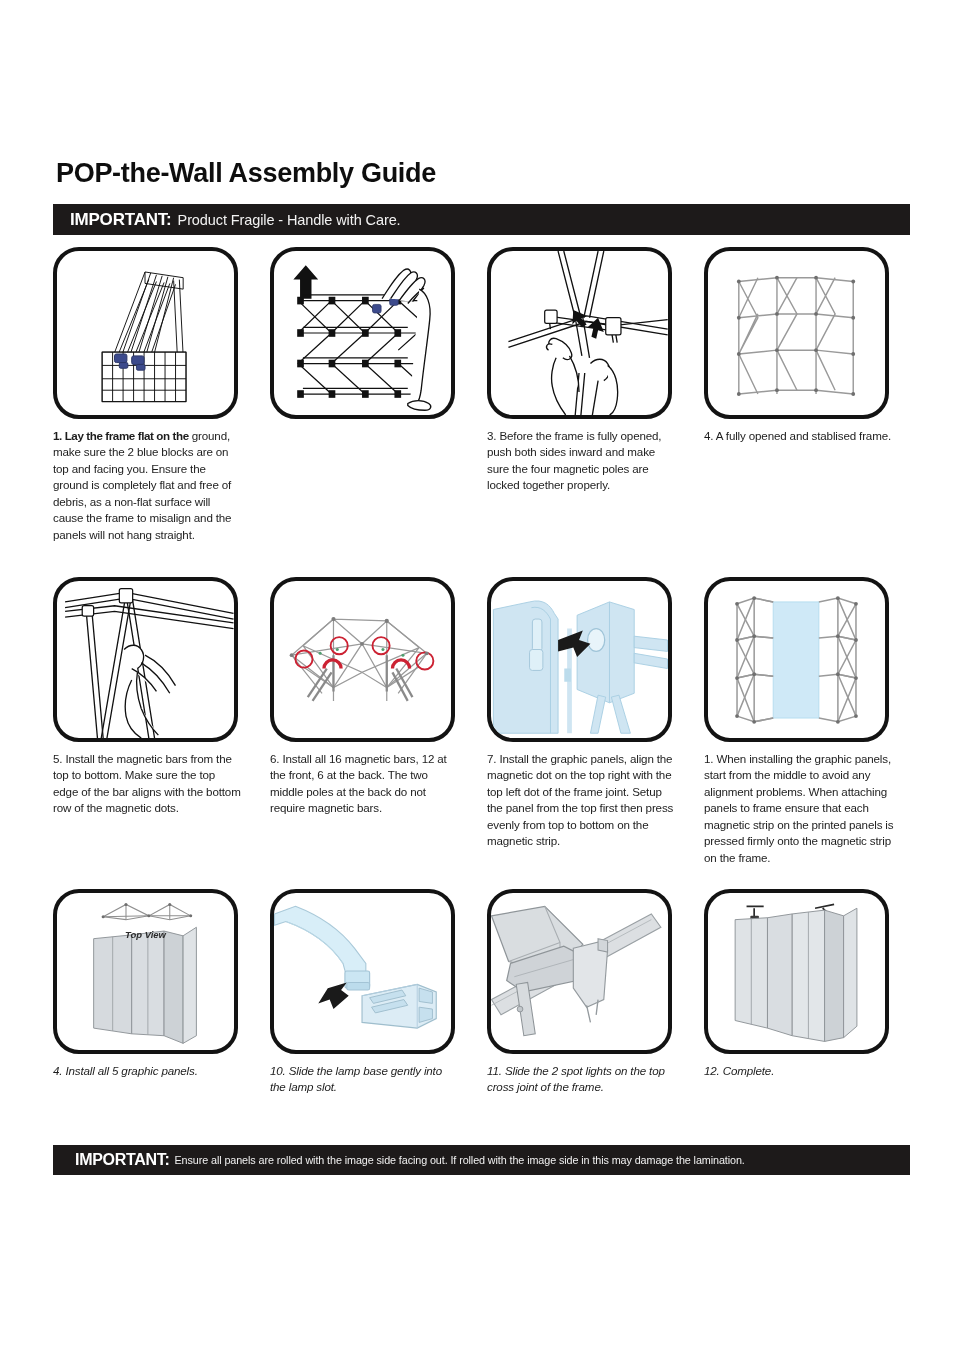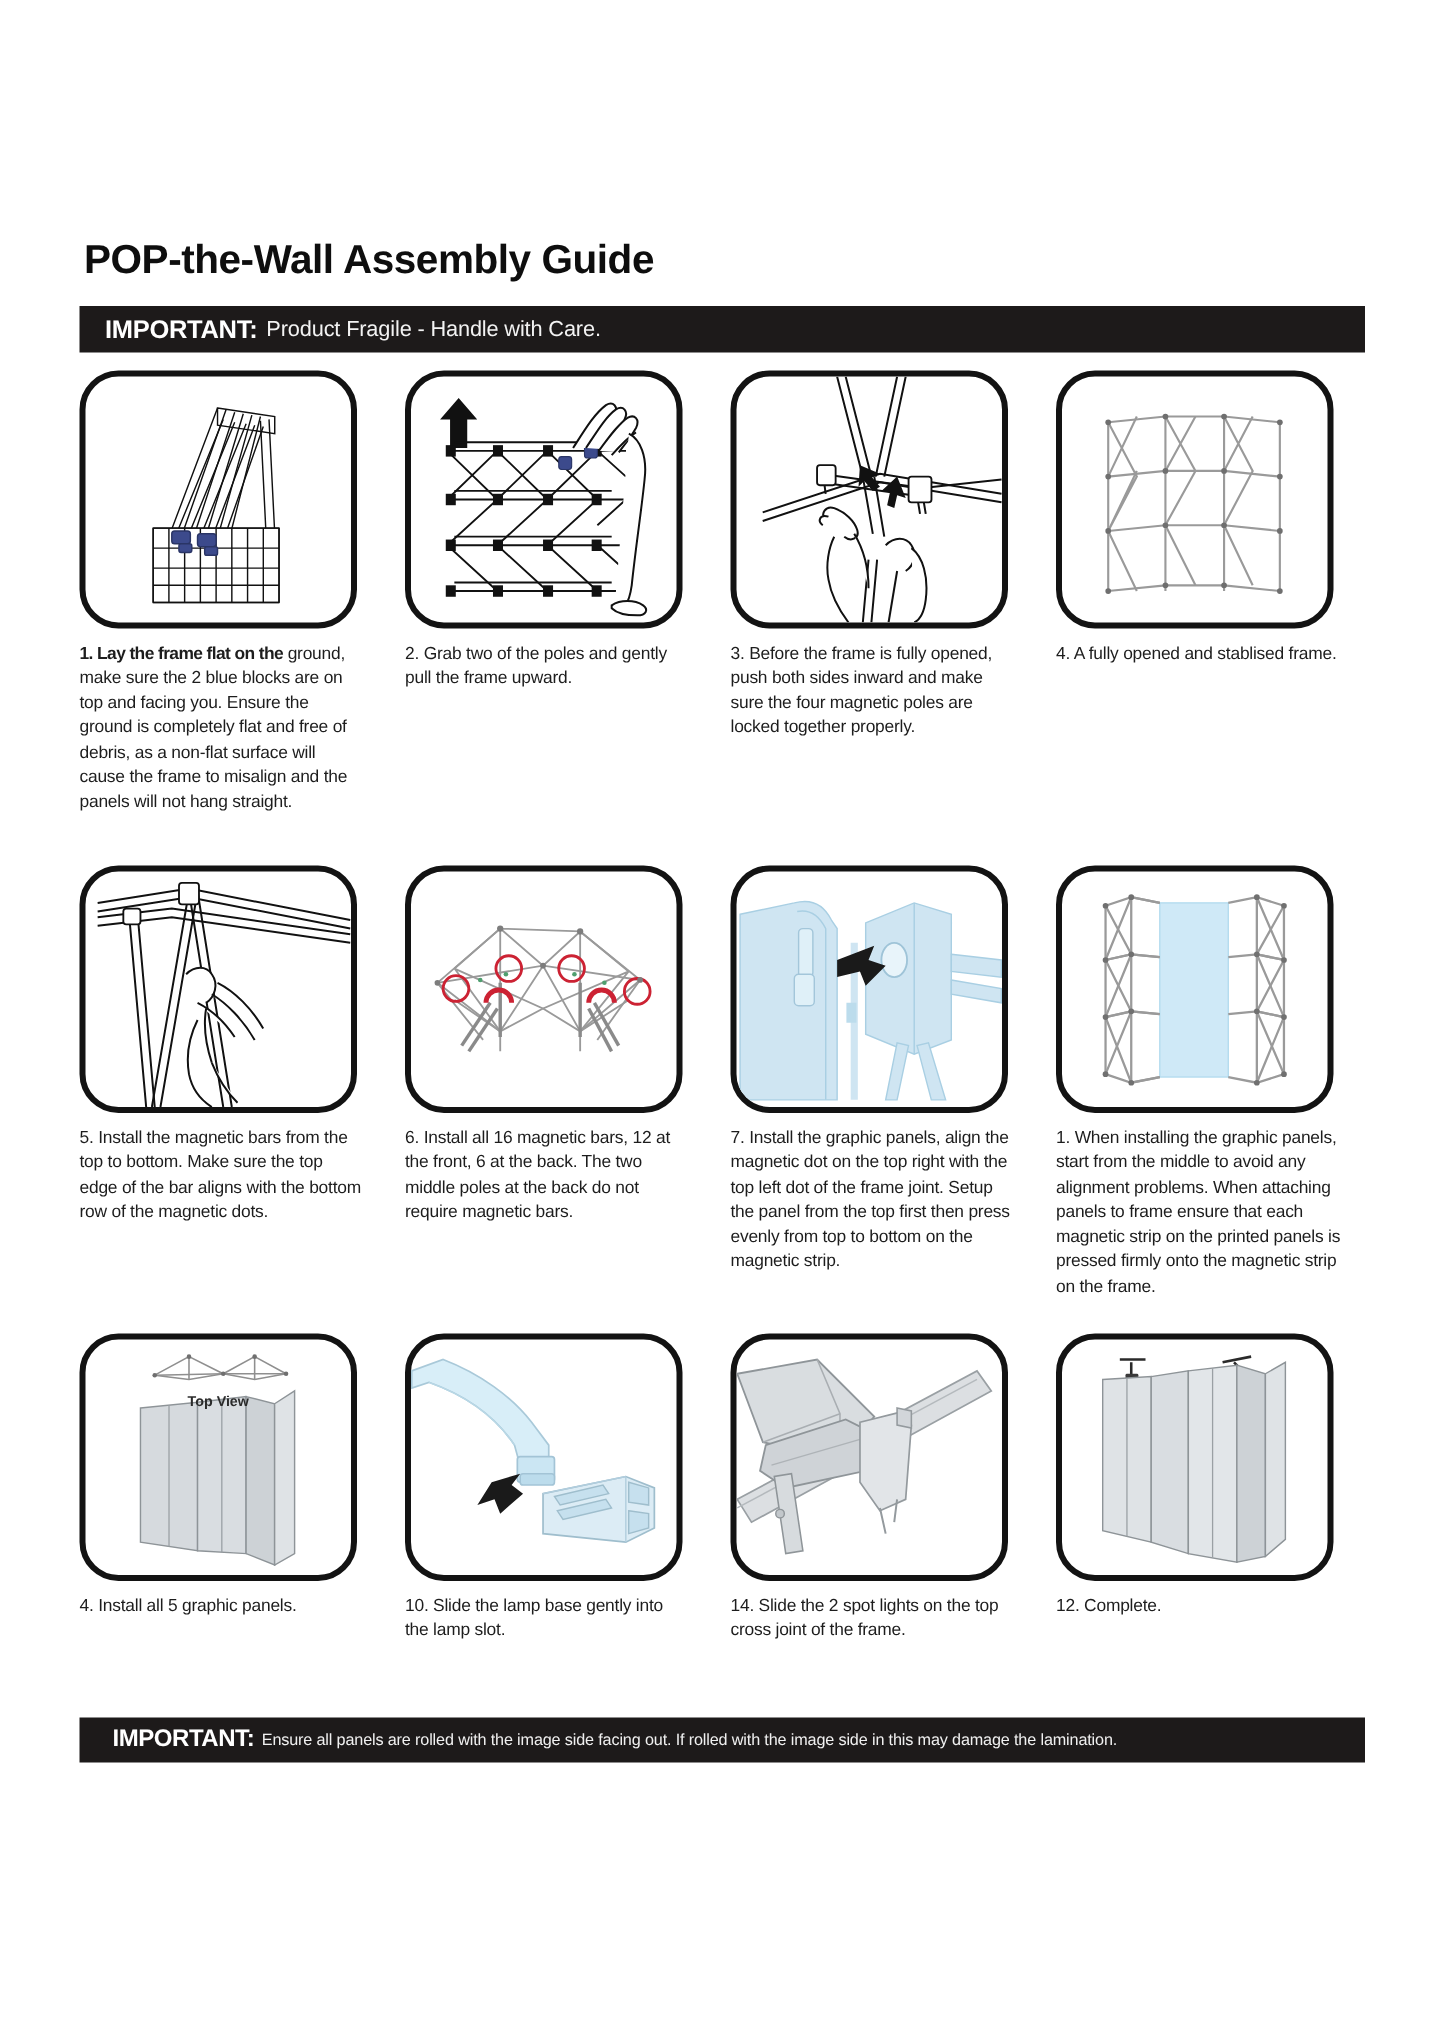--- a/index.html
+++ b/index.html
@@ -65,21 +65,21 @@
     left: 53px;
     top: 247px;
     width: 862px;
   }
   .row {
     display: flex;
     gap: 0;
   }
   .row.r1 { height: 330px; }
   .row.r2 { height: 312px; }
-  .row.r3 { height: 250px; }
+  .row.r3 { height: 250px; font-style: italic; }
 
   .cell {
     width: 225px;
     margin-right: 6px;
     position: relative;
   }
   .cell:last-child { margin-right: 0; }
 
   .frame {
     width: 185px;
@@ -229,21 +229,20 @@
             <g stroke="#111" stroke-width="1.4" fill="#fff">
               <path d="M113 50 C122 36 128 26 136 20 C141 17 145 21 142 27 C138 35 133 43 130 50"></path>
               <path d="M122 50 C130 38 136 28 143 23 C148 20 152 24 149 30 C145 38 140 45 137 51"></path>
               <path d="M131 52 C139 41 145 33 151 29 C156 26 160 30 157 36 C153 43 148 49 145 53"></path>
               <path d="M140 55 C147 47 152 42 157 39"></path>
               <path d="M152 40 C160 44 165 56 163 72 C161 92 157 118 154 146 C152 160 148 164 142 162"></path>
               <path d="M140 160 C146 156 156 156 162 160 C166 163 164 167 158 167 C150 167 143 165 140 162 Z"></path>
             </g>
           </svg>
         </div>
-        <div class="caption">2. Grab two of the poles and gently pull the frame upward.</div>
       </div>
 
       <div class="cell">
         <div class="frame">
           <svg viewBox="0 0 185 172">
             <g stroke="#111" stroke-width="1.4" fill="none">
               <path d="M70 0 L88 70 M76 0 L94 70"></path>
               <path d="M118 0 L103 70 M112 0 L97 70"></path>
               <path d="M18 95 L100 68 L185 82 M18 101 L100 74 L185 88"></path>
               <path d="M58 68 L130 78 L185 72 M58 74 L130 84"></path>
@@ -536,21 +535,21 @@
               <path d="M86 58 L118 50 L122 60 L118 112 L100 120 L86 100 Z" fill="#e2e5e8" stroke="#949a9e" stroke-width="1.2"></path>
               <path d="M112 48 L122 50 L122 62 L112 60 Z" fill="#d2d6da" stroke="#949a9e" stroke-width="1.1"></path>
               <path d="M100 118 L104 136 M112 112 L110 128" fill="none" stroke="#949a9e" stroke-width="1.4"></path>
             </g>
             <g>
               <path d="M26 96 L34 150 L46 148 L38 94 Z" fill="#d7dbde" stroke="#8f9599" stroke-width="1.1"></path>
               <circle cx="30" cy="122" r="3" fill="#c2c7cb" stroke="#8f9599" stroke-width="1"></circle>
             </g>
           </svg>
         </div>
-        <div class="caption">14. Slide the 2 spot lights on the top cross joint of the frame.</div>
+        <div class="caption">11. Slide the 2 spot lights on the top cross joint of the frame.</div>
       </div>
 
       <div class="cell">
         <div class="frame">
           <svg viewBox="0 0 185 165">
             <g>
               <path d="M48 16 L48 26 M40 14 L58 14" stroke="#2a2a2a" stroke-width="1.8" fill="none"></path>
               <rect x="44" y="24" width="9" height="5" rx="1" fill="#3a3a3a"></rect>
               <path d="M120 16 L128 24 M112 16 L132 12" stroke="#2a2a2a" stroke-width="1.8" fill="none"></path>
               <rect x="122" y="22" width="9" height="5" rx="1" fill="#3a3a3a"></rect>

